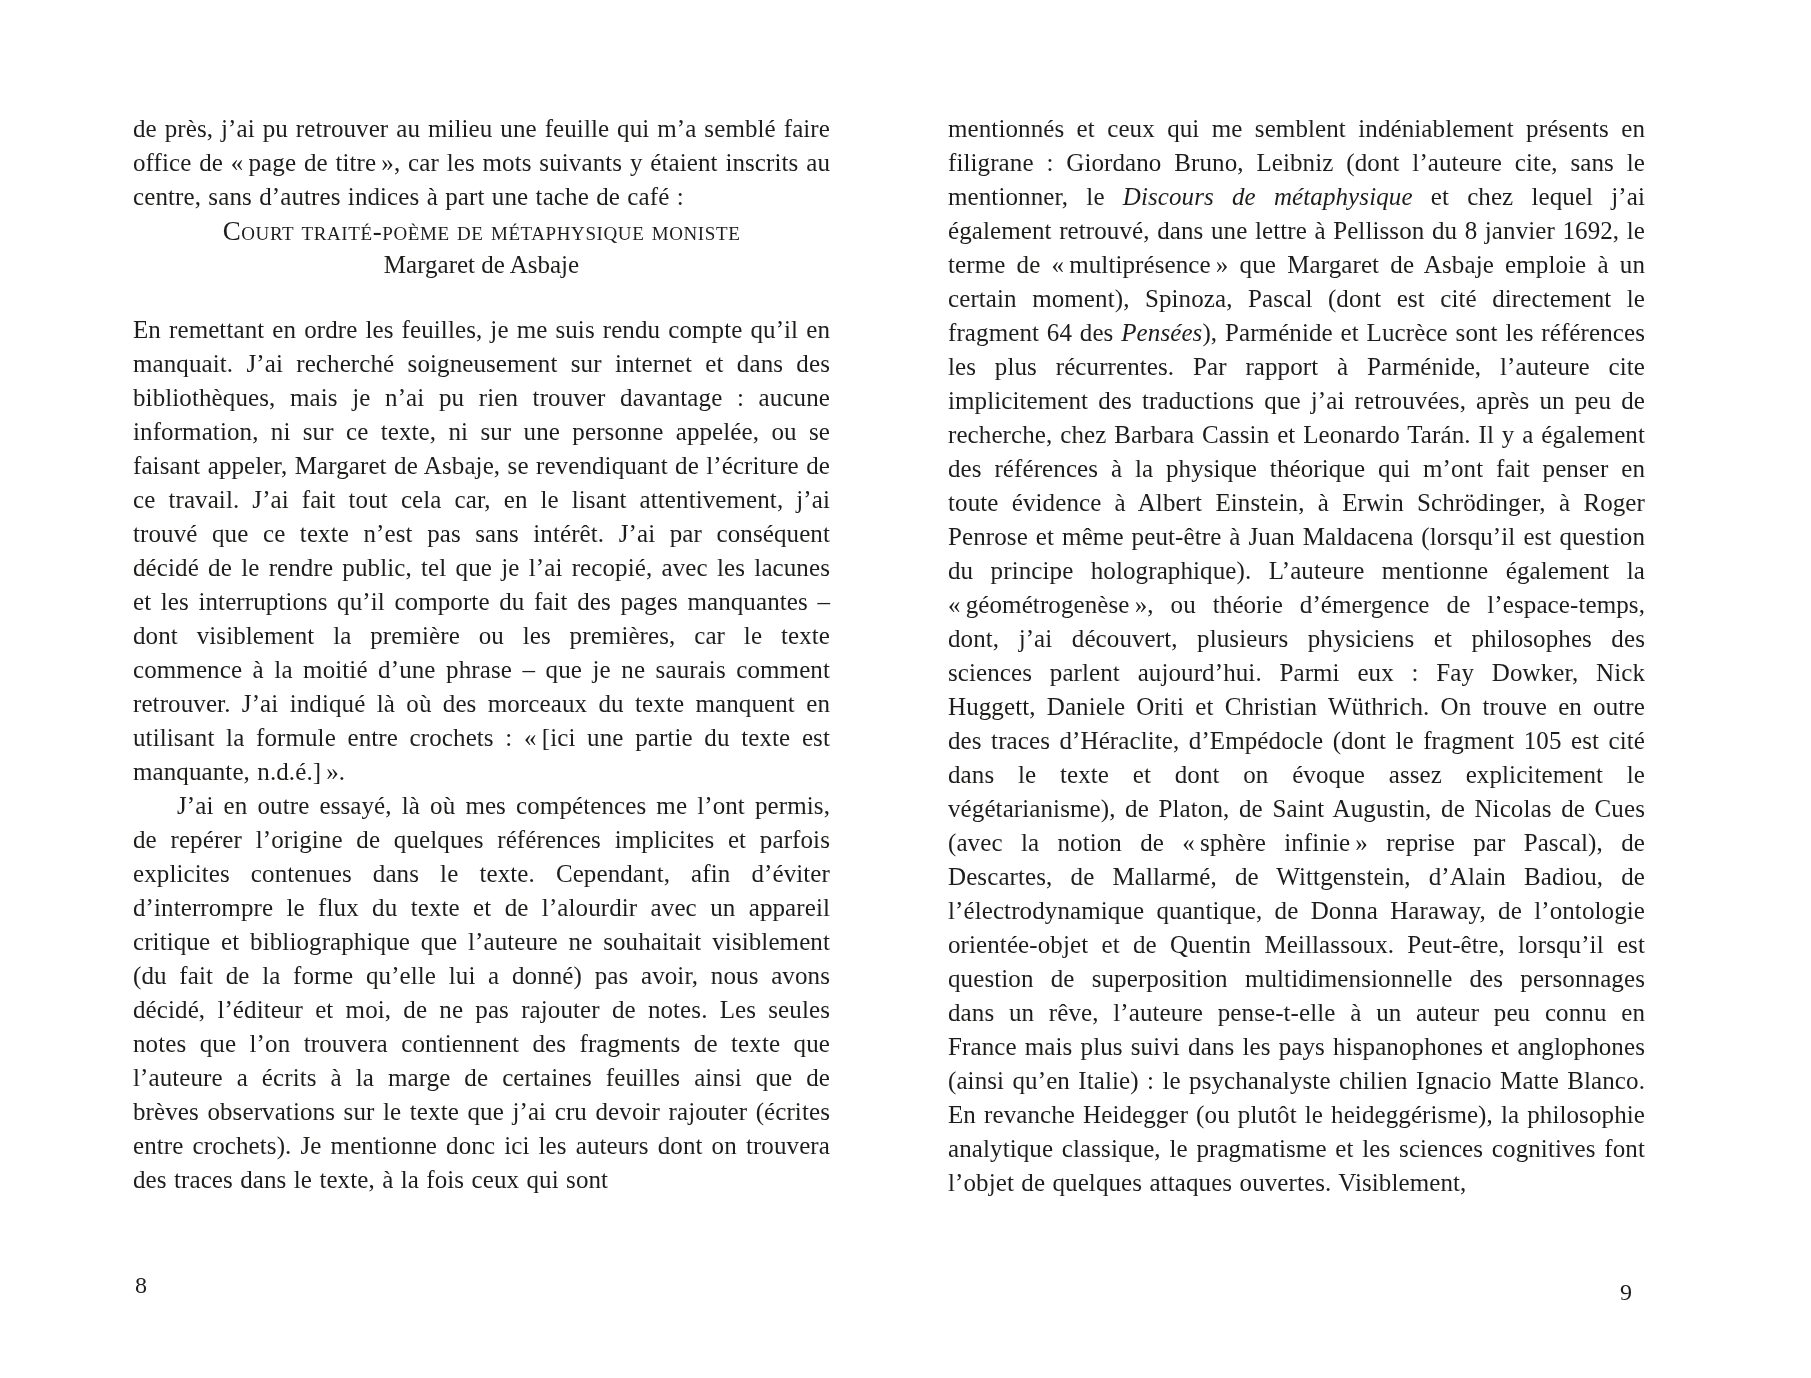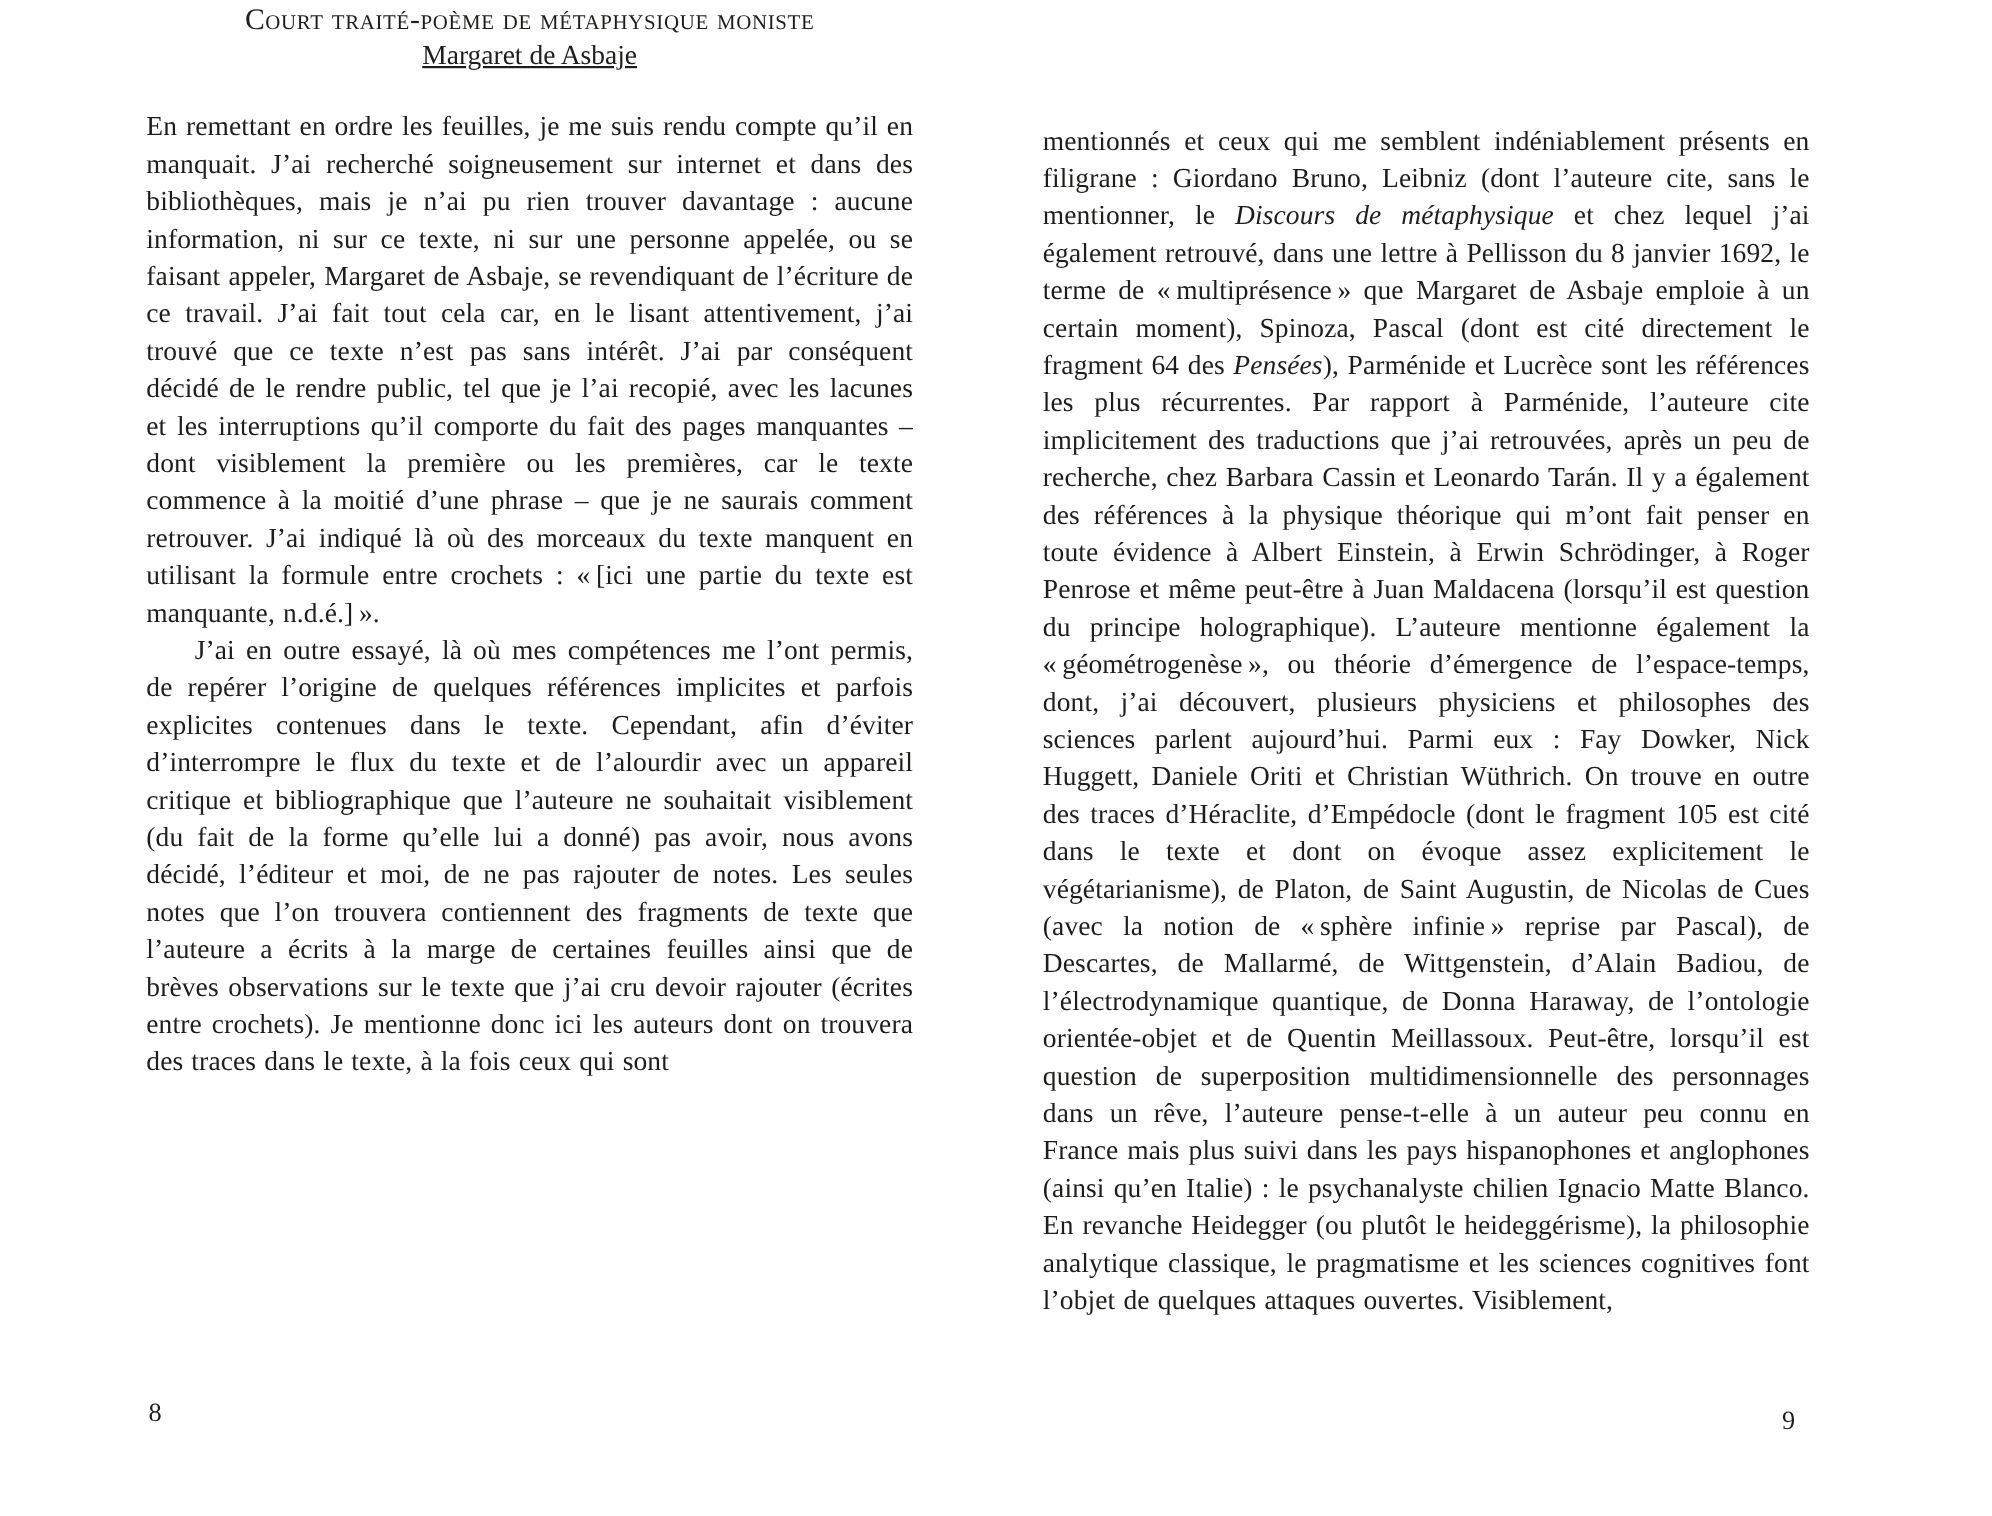--- a/index.html
+++ b/index.html
@@ -41,40 +41,40 @@
   }
   .chapter-title {
     font-variant: small-caps;
     font-size: 27px;
     line-height: 34px;
     letter-spacing: 0.6px;
   }
   .author-name {
     font-size: 25px;
     line-height: 34px;
-    text-decoration: underline;
   }
   .indent { text-indent: 44px; }
   .italic { font-style: italic; }
 
   .folio {
     position: absolute;
     font-size: 24px;
     line-height: 30px;
     color: #1d1d1b;
   }
   .folio-left  { left: 2px;  top: 1270px; }
   .folio-right { right: 13px; top: 1277px; }
 </style>
 </head>
 <body>
 
 <div class="spread">
 
   <section class="page page-left">
+    <p class="body para-intro">de près, j’ai pu retrouver au milieu une feuille qui m’a semblé faire office de « page de titre », car les mots suivants y étaient inscrits au centre, sans d’autres indices à part une tache de café&nbsp;:</p>
 
     <div class="title-block">
       <div class="chapter-title">Court traité-poème de métaphysique moniste</div>
       <div class="author-name">Margaret de Asbaje</div>
     </div>
 
     <p class="body">En remettant en ordre les feuilles, je me suis rendu compte qu’il en manquait. J’ai recherché soigneusement sur internet et dans des bibliothèques, mais je n’ai pu rien trouver davantage&nbsp;: aucune information, ni sur ce texte, ni sur une personne appelée, ou se faisant appeler, Margaret de Asbaje, se revendiquant de l’écriture de ce travail. J’ai fait tout cela car, en le lisant attentivement, j’ai trouvé que ce texte n’est pas sans intérêt. J’ai par conséquent décidé de le rendre public, tel que je l’ai recopié, avec les lacunes et les interruptions qu’il comporte du fait des pages manquantes – dont visiblement la première ou les premières, car le texte commence à la moitié d’une phrase – que je ne saurais comment retrouver. J’ai indiqué là où des morceaux du texte manquent en utilisant la formule entre crochets&nbsp;: « [ici une partie du texte est manquante, n.d.é.] ».</p>
 
     <p class="body indent">J’ai en outre essayé, là où mes compétences me l’ont permis, de repérer l’origine de quelques références implicites et parfois explicites contenues dans le texte. Cependant, afin d’éviter d’interrompre le flux du texte et de l’alourdir avec un appareil critique et bibliographique que l’auteure ne souhaitait visiblement (du fait de la forme qu’elle lui a donné) pas avoir, nous avons décidé, l’éditeur et moi, de ne pas rajouter de notes. Les seules notes que l’on trouvera contiennent des fragments de texte que l’auteure a écrits à la marge de certaines feuilles ainsi que de brèves observations sur le texte que j’ai cru devoir rajouter (écrites entre crochets). Je mentionne donc ici les auteurs dont on trouvera des traces dans le texte, à la fois ceux qui sont</p>
 

